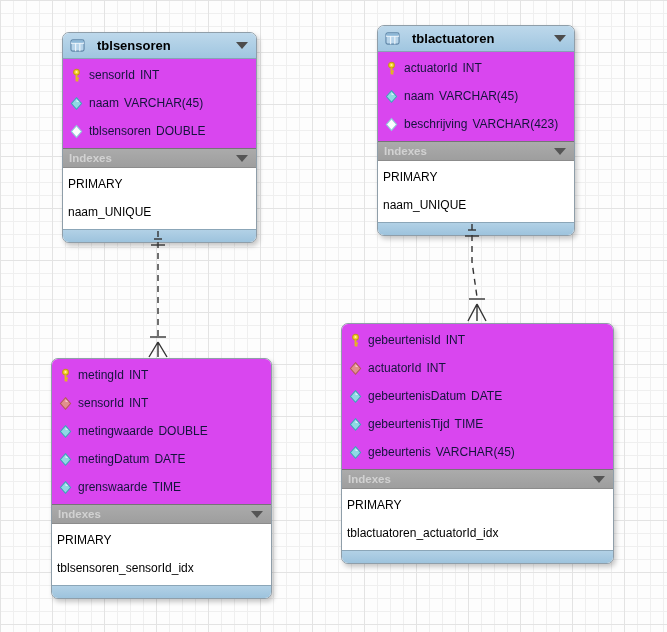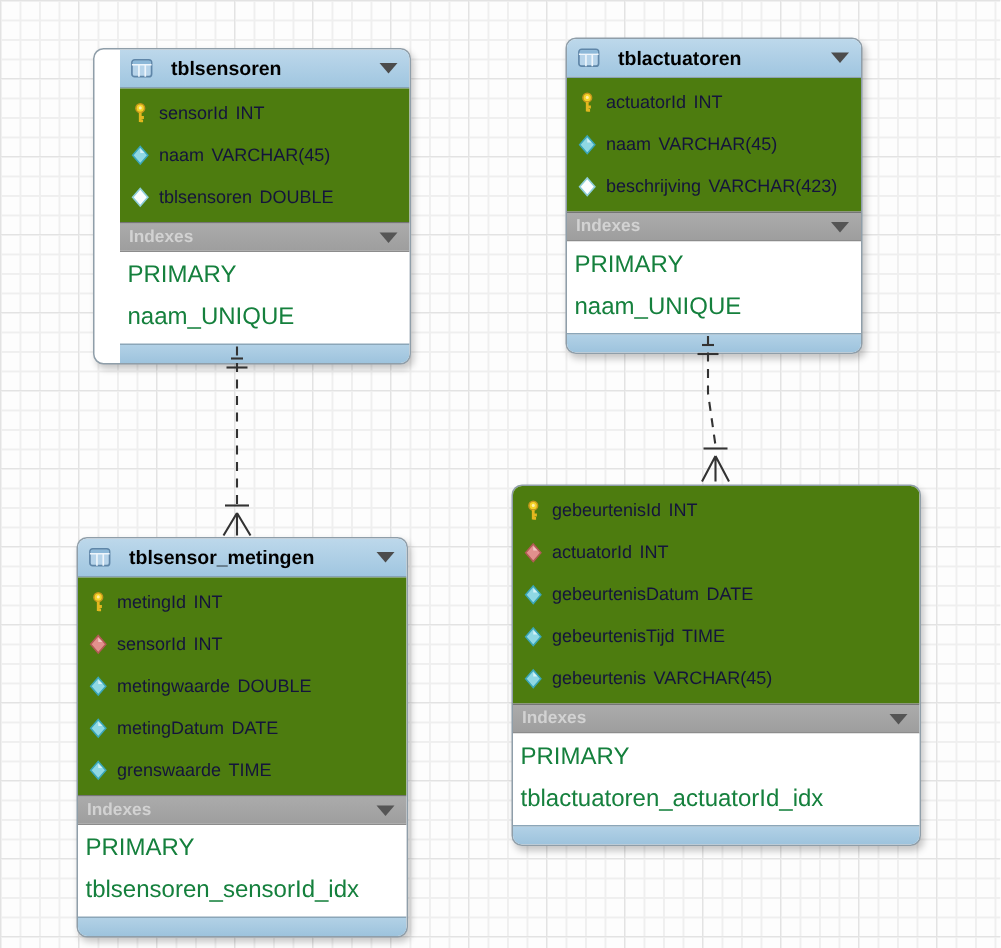--- a/index.html
+++ b/index.html
@@ -20,60 +20,60 @@
   }
   
   .ertable{
     position:absolute;
     border:1px solid #8f9ea9;
     border-radius:7px;
     overflow:hidden;
     background:#ffffff;
     box-shadow:2px 3px 5px rgba(0,0,0,0.22);
   }
-  .t1{left:62px;top:32px;width:193px;padding-left:17px;}
+  .t1{left:62px;top:32px;width:193px;}
   .t2{left:377px;top:25px;width:196px;}
   .t3{left:51px;top:358px;width:219px;}
   .t4{left:341px;top:323px;width:271px;}
   .thead{
     height:26px;display:flex;align-items:center;
     padding:0 8px 0 7px;box-sizing:border-box;
     background:linear-gradient(#bdd8eb,#a0c6e0);
     border-bottom:1px solid #87a2b5;
   }
   .ttitle{
     font-size:13px;font-weight:bold;color:#000;
     margin-left:7px;flex:1 1 auto;white-space:nowrap;overflow:hidden;
   }
   .tri{
     width:0;height:0;flex:0 0 auto;
     border-left:6px solid transparent;border-right:6px solid transparent;
     border-top:7px solid #4c4c4c;
   }
-  .cols{padding:2px 0 3px 0;background:#4d7c0f;}
+  .cols{padding:2px 0 3px 0;background:#d946ef;}
   .crow{
     height:28px;display:flex;align-items:center;
     padding:0 6px;box-sizing:border-box;white-space:nowrap;
   }
   .icn{width:15px;height:15px;flex:0 0 auto;margin-right:5px;}
   .cname,.ctype{font-size:12px;color:#14143c;}
   .ctype{margin-left:5px;}
   .ihead{
     height:20px;display:flex;align-items:center;
     padding:0 8px 0 6px;box-sizing:border-box;
     background:linear-gradient(#ababab,#9e9e9e);
     border-top:1px solid #757575;border-bottom:1px solid #8c8c8c;
   }
   .ilabel{font-size:11.5px;font-weight:bold;color:#d2d2d2;flex:1 1 auto;}
   .ihead .tri{border-top-color:#555;}
   .idxrows{background:#fff;padding:2px 0 3px 0;}
   .irow{
     height:28px;display:flex;align-items:center;
     padding:0 5px;box-sizing:border-box;
-    font-size:16px;color:#15803d;white-space:nowrap;
+    font-size:12px;color:#000000;white-space:nowrap;
   }
   .tfoot{
     height:12px;background:linear-gradient(#b2d1e6,#9dc3dd);
     border-top:1px solid #8ba6b8;
   }
   .connector-layer{position:absolute;inset:0;pointer-events:none;}
   .hidden-defs{position:absolute;width:0;height:0;overflow:hidden;}
 </style>
 </head>
 <body>
@@ -192,27 +192,20 @@
           <span>PRIMARY</span>
         </div>
       <div class="irow">
           <span>naam_UNIQUE</span>
         </div>
     </div>
     <div class="tfoot"></div>
   </div>
 
   <div class="ertable t3">
-    <div class="thead">
-      <svg class="icn" width="16" height="14">
-          <use href="#i-table"></use>
-        </svg>
-      <span class="ttitle">tblsensor_metingen</span>
-      <span class="tri"></span>
-    </div>
     <div class="cols">
       <div class="crow">
         <svg class="icn">
             <use href="#i-key"></use>
           </svg>
         <span class="cname">metingId</span>
         <span class="ctype">INT</span>
       </div>
       <div class="crow">
         <svg class="icn">

